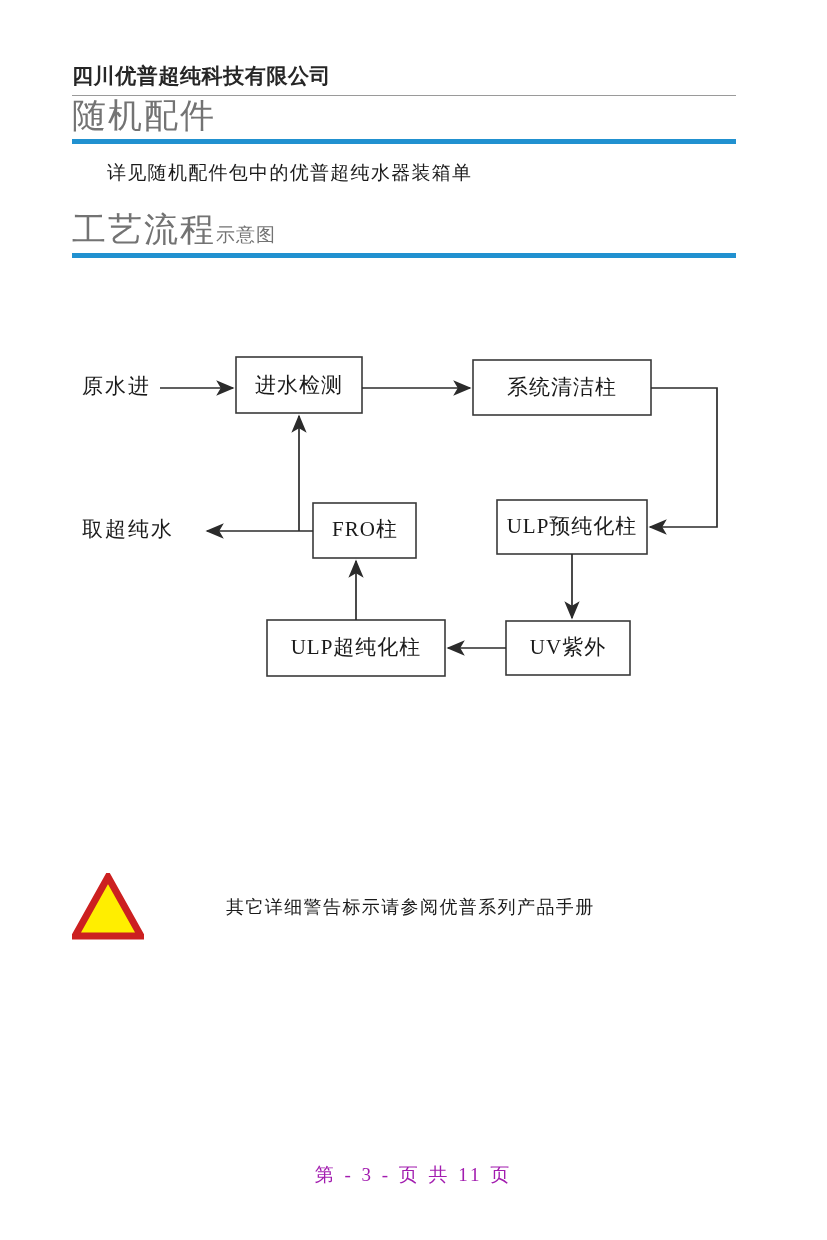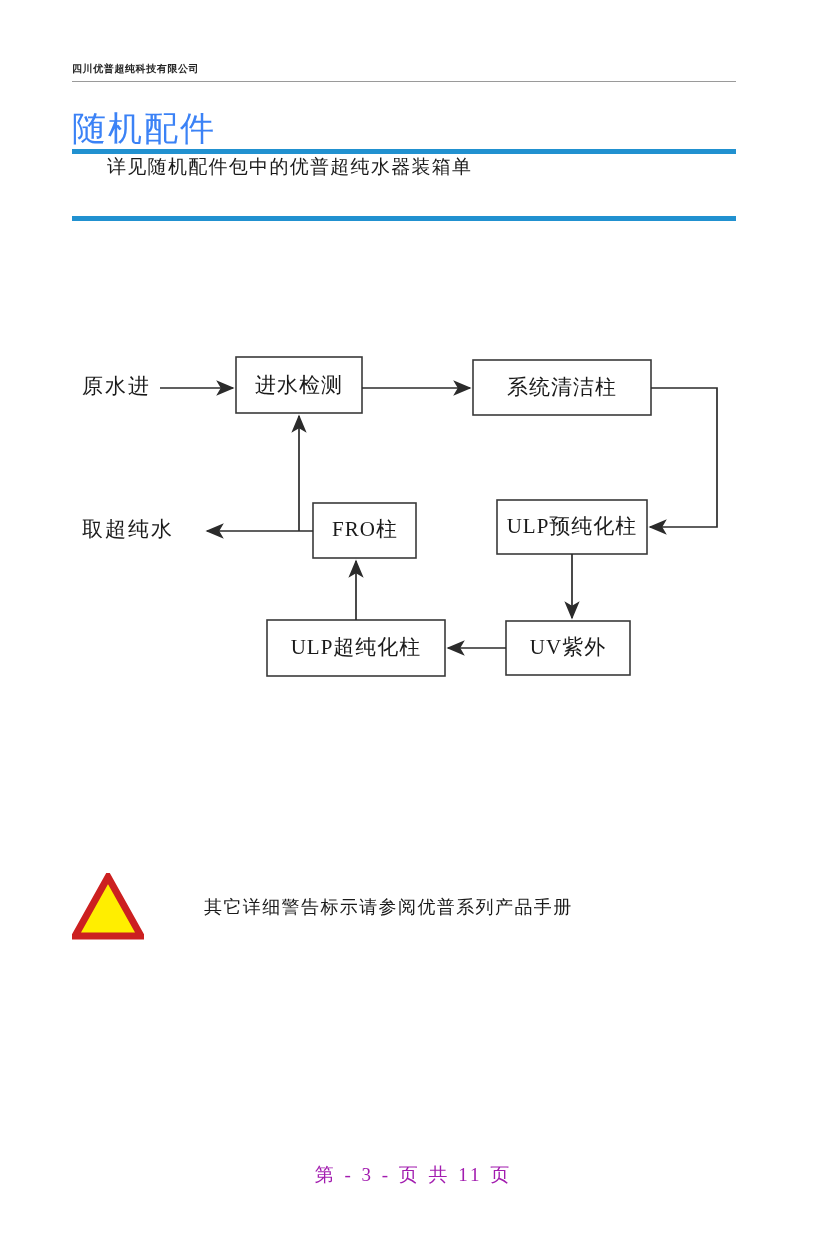--- a/index.html
+++ b/index.html
@@ -20,52 +20,52 @@
   }
 
   
   .company-header {
     position: absolute;
     left: 72px;
     top: 62px;
     width: 664px;
     font-family: "DejaVu Sans", "Liberation Sans", sans-serif;
     font-weight: bold;
-    font-size: 10px;
+    font-size: 21px;
     letter-spacing: 0.6px;
     color: #262626;
     padding-bottom: 5px;
     border-bottom: 1.6px solid #9a9a9a;
   }
 
   
   .section {
     position: absolute;
     left: 72px;
     width: 664px;
   }
   .section-title {
-    font-family: Liberation Sans, sans-serif;
+    font-family: Liberation Mono, monospace;
     font-size: 34px;
     line-height: 1.08;
-    color: #3b82f6;
+    color: #737373;
     letter-spacing: 2px;
     white-space: nowrap;
-    margin-top: 10px;
   }
   .section-title .sub {
     font-size: 19px;
     letter-spacing: 1px;
   }
   .rule-blue {
     margin-top: 2px;
     height: 5px;
     background: #2191d0;
   }
   .section-body {
+    margin-top: 16px;
     margin-left: 35px;
     font-size: 19px;
     letter-spacing: 1.3px;
     color: #1a1a1a;
   }
 
   
   #flow {
     position: absolute;
     left: 0;
@@ -98,21 +98,21 @@
   }
 
   
   .warn-row {
     position: absolute;
     left: 72px;
     display: flex;
     align-items: center;
   }
   .warn-text {
-    margin-left: 60px;
+    margin-left: 82px;
     font-family: "DejaVu Sans", "Liberation Sans", sans-serif;
     font-size: 18px;
     letter-spacing: 1.4px;
     color: #1a1a1a;
   }
 
   
   .footer {
     position: absolute;
     left: 0;
@@ -132,20 +132,23 @@
 
   <div class="section" style="top:100px;">
     <div class="section-title">
       <span>随机配件</span>
     </div>
     <div class="rule-blue"></div>
     <div class="section-body">详见随机配件包中的优普超纯水器装箱单</div>
   </div>
 
   <div class="section" style="top:214px;">
+    <div class="section-title">
+      <span>工艺流程</span><span class="sub">示意图</span>
+    </div>
     <div class="rule-blue"></div>
   </div>
 
   <svg id="flow" width="827" height="720" viewBox="0 0 827 720">
     <defs>
       <marker id="arrowR" viewBox="0 0 12 10" refX="11" refY="5" markerWidth="11" markerHeight="9" orient="auto-start-reverse">
         <path d="M0,0 L12,5 L0,10 L3,5 z" fill="#2b2b2b"></path>
       </marker>
     </defs>
 

